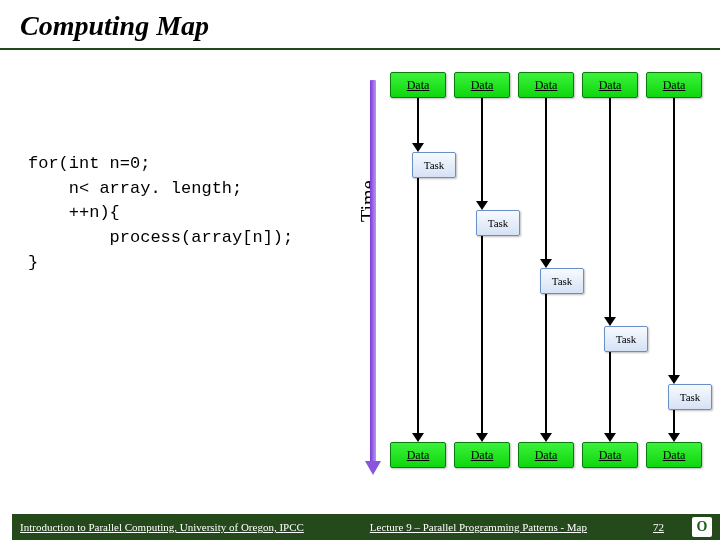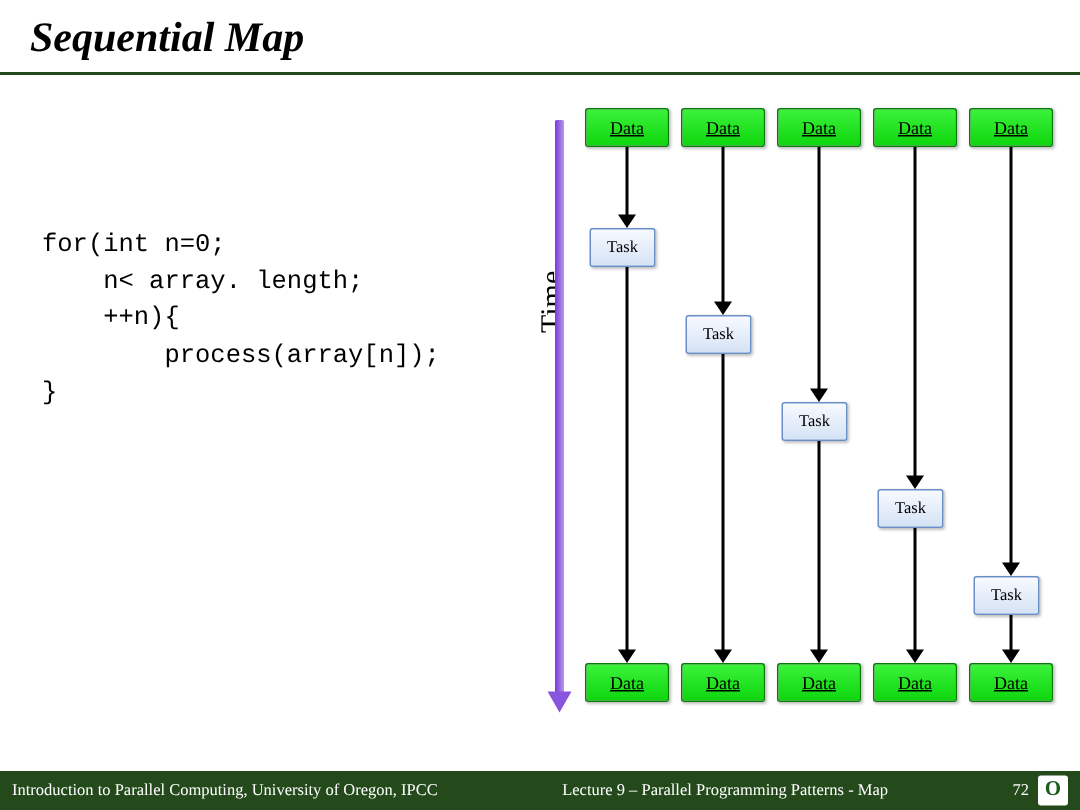--- a/index.html
+++ b/index.html
@@ -97,21 +97,21 @@
     border-radius: 2px;
     text-align: center;
     font-family: "Times New Roman", serif;
     font-size: 12px;
     line-height: 24px;
     box-shadow: 1px 1px 2px rgba(0,0,0,.25);
     text-decoration: underline;
   }
   .task-box {
     position: absolute;
-    left: 3px;
+    left: 22px;
     width: 44px;
     height: 26px;
     background: linear-gradient(#f7faff, #d5e2f5);
     border: 1px solid #6a8fc7;
     border-radius: 2px;
     text-align: center;
     font-family: "Times New Roman", serif;
     font-size: 11px;
     line-height: 24px;
     box-shadow: 1px 1px 2px rgba(0,0,0,.25);
@@ -125,52 +125,53 @@
   .arrowhead {
     position: absolute;
     left: 22px;
     width: 0; height: 0;
     border-left: 6px solid transparent;
     border-right: 6px solid transparent;
     border-top: 9px solid #000;
   }
   .footer {
     position: absolute;
-    left: 0; right: 0; bottom: 0;
+    left: 12px; right: 0; bottom: 0;
     height: 26px;
     background: #244a1c;
     color: #fff;
     font-family: "Times New Roman", serif;
     font-size: 11px;
     display: flex;
     align-items: center;
     padding: 0 8px;
+    text-decoration: underline;
   }
   .footer .left { flex: 0 0 auto; }
   .footer .mid { flex: 1; text-align: center; }
-  .footer .pg { flex: 0 0 auto; margin-right: 2px; }
+  .footer .pg { flex: 0 0 auto; margin-right: 24px; }
   .uo-logo {
     width: 20px; height: 20px;
     background: #fff;
     border-radius: 2px;
     display: inline-flex;
     align-items: center;
     justify-content: center;
     color: #1a5c1a;
     font-weight: bold;
     font-size: 14px;
     font-family: Georgia, serif;
     margin-left: 4px;
   }
 </style>
 </head>
 <body>
 
 <div class="title-bar">
-  <div class="title">Sequential Map</div>
+  <div class="title">Computing Map</div>
 </div>
 
 <div class="content">
 
   <pre class="code" id="code-block">for(int n=0;
     n&lt; array. length;
     ++n){
         process(array[n]);
 }</pre>
 

